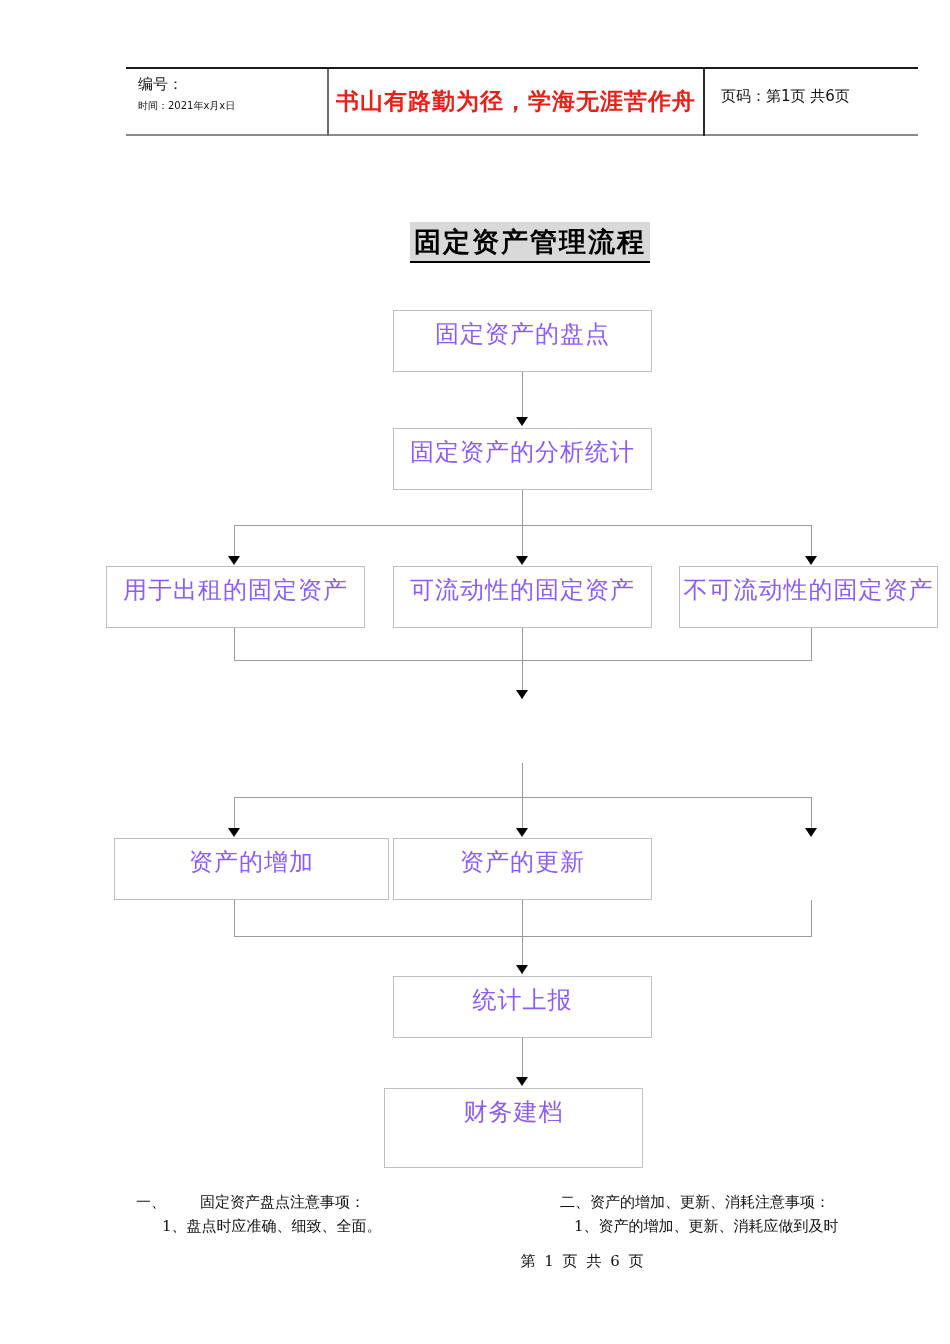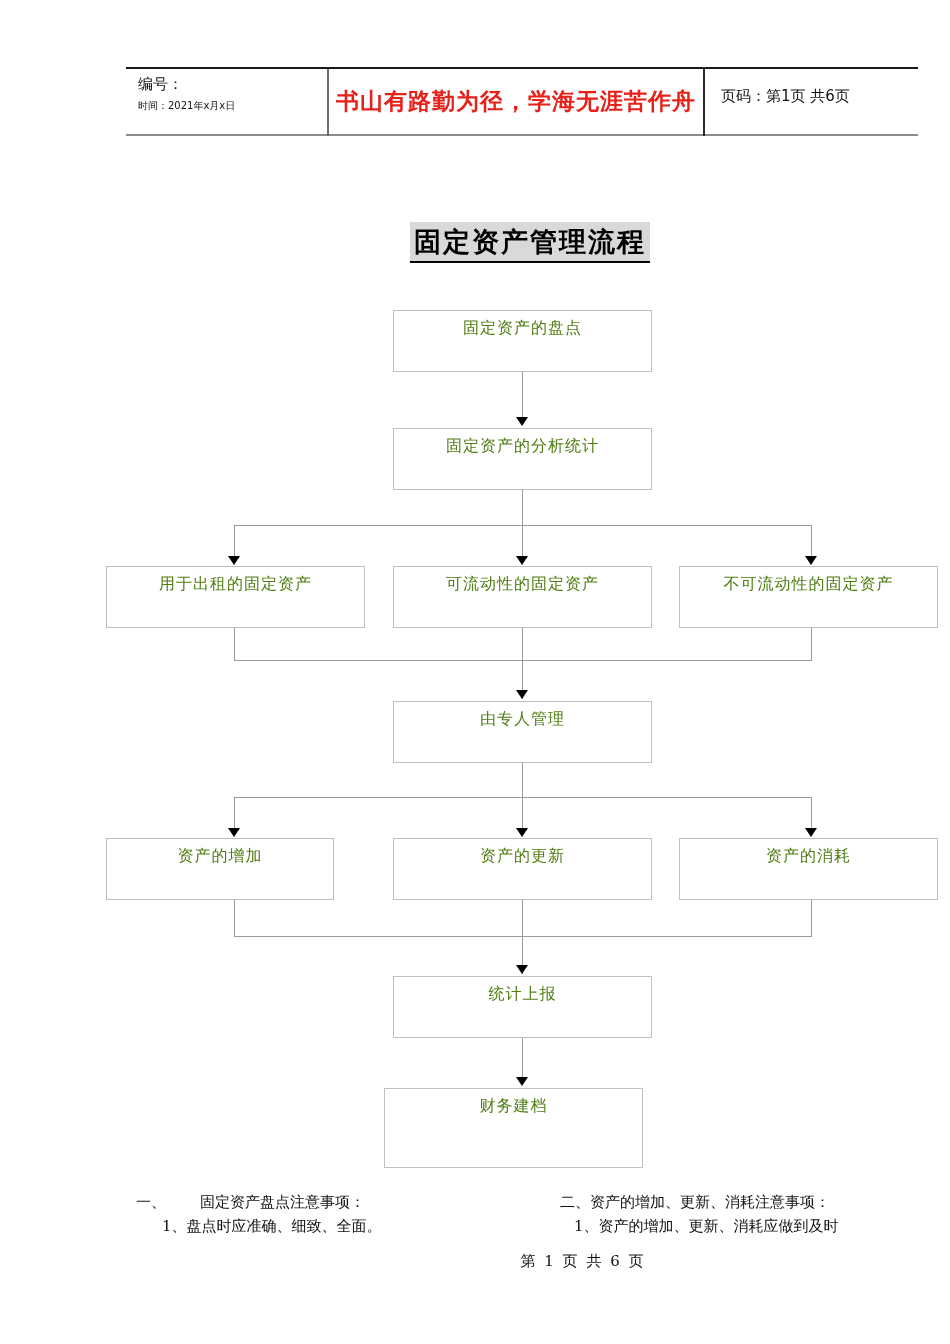--- a/index.html
+++ b/index.html
@@ -64,21 +64,21 @@
   .fc { position:absolute; left:0; top:0; width:950px; height:1344px; }
 
   .node {
     position:absolute;
     border:1px solid #bfbfbf;
     background:#ffffff;
   }
   .node .cap {
     display:block; width:100%;
     text-align:center;
-    font-size:16px; color:#4d7c0f;
+    font-size:24px; color:#8b5cf6;
     letter-spacing:1px;
     font-family:"DejaVu Sans", sans-serif;
     padding-top:7px;
     white-space:nowrap;
   }
 
   
   .vline { position:absolute; width:1px; background:#9a9a9a; }
   .hline { position:absolute; height:1px; background:#9a9a9a; }
   .arw {
@@ -163,41 +163,35 @@
       <span class="cap">不可流动性的固定资产</span>
     </div>
 
     <div class="vline" style="left:186px; top:628px; height:32px;"></div>
     <div class="vline" style="left:474px; top:628px; height:32px;"></div>
     <div class="vline" style="left:763px; top:628px; height:32px;"></div>
     <div class="hline" style="left:186px; top:660px; width:578px;"></div>
     <div class="vline" style="left:474px; top:660px; height:39px;"></div>
     <div class="arw" style="left:468px; top:690px;"></div>
 
-    <div class="node" style="left:345px; top:701px; width:259px; height:62px;">
-      <span class="cap">由专人管理</span>
-    </div>
 
     <div class="vline" style="left:474px; top:763px; height:34px;"></div>
     <div class="hline" style="left:186px; top:797px; width:578px;"></div>
     <div class="vline" style="left:186px; top:797px; height:34px;"></div>
     <div class="vline" style="left:474px; top:797px; height:34px;"></div>
     <div class="vline" style="left:763px; top:797px; height:34px;"></div>
     <div class="arw" style="left:180px; top:828px;"></div>
     <div class="arw" style="left:468px; top:828px;"></div>
     <div class="arw" style="left:757px; top:828px;"></div>
 
-    <div class="node" style="left:58px; top:838px; width:228px; height:62px;">
+    <div class="node" style="left:66px; top:838px; width:275px; height:62px;">
       <span class="cap">资产的增加</span>
     </div>
     <div class="node" style="left:345px; top:838px; width:259px; height:62px;">
       <span class="cap">资产的更新</span>
-    </div>
-    <div class="node" style="left:631px; top:838px; width:259px; height:62px;">
-      <span class="cap">资产的消耗</span>
     </div>
 
     <div class="vline" style="left:186px; top:900px; height:36px;"></div>
     <div class="vline" style="left:474px; top:900px; height:36px;"></div>
     <div class="vline" style="left:763px; top:900px; height:36px;"></div>
     <div class="hline" style="left:186px; top:936px; width:578px;"></div>
     <div class="vline" style="left:474px; top:936px; height:38px;"></div>
     <div class="arw" style="left:468px; top:965px;"></div>
 
     <div class="node" style="left:345px; top:976px; width:259px; height:62px;">

